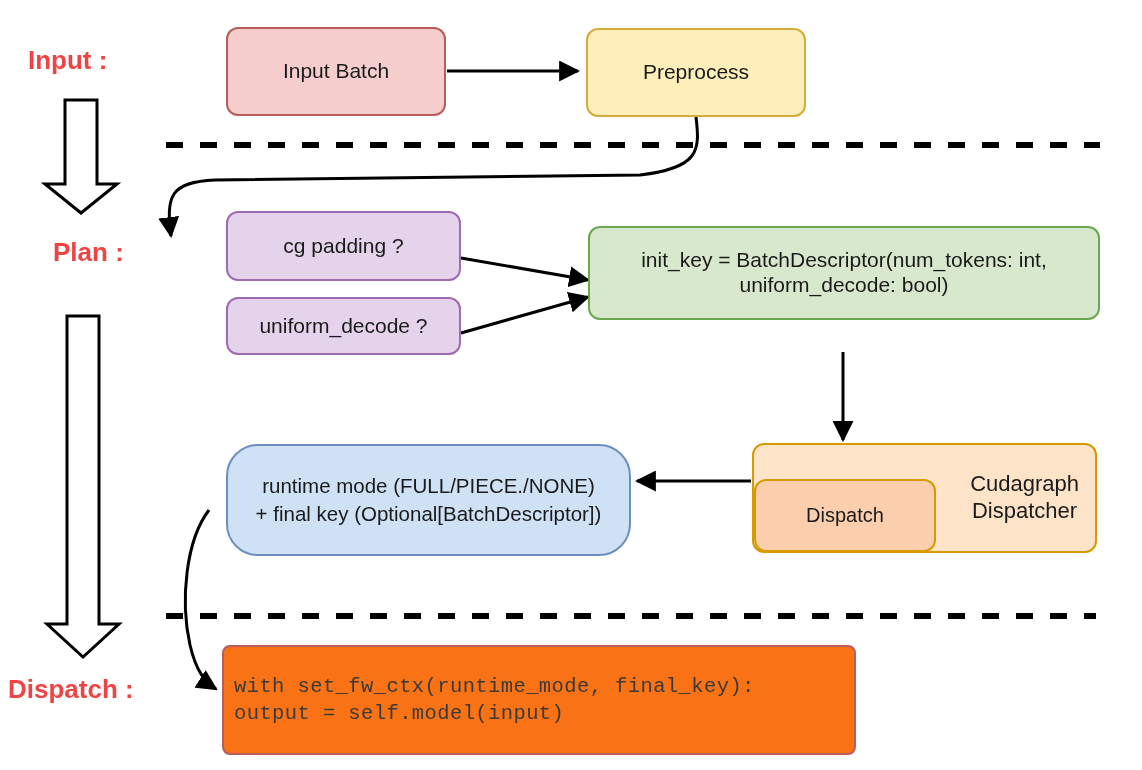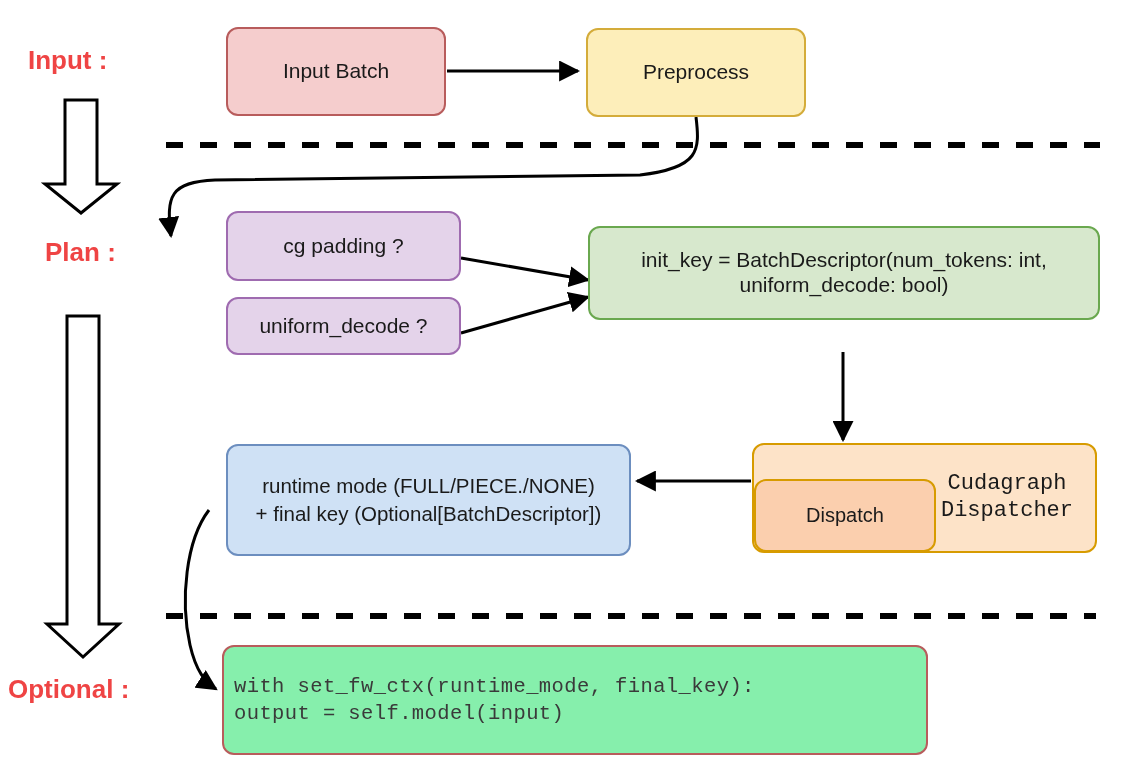--- a/index.html
+++ b/index.html
@@ -111,51 +111,51 @@
       <path d="M 65 100 L 97 100 L 97 184 L 117 184 L 81 213 L 45 184 L 65 184 Z" fill="#ffffff" stroke="#000000" stroke-width="3" stroke-linejoin="miter"></path>
     </g>
 
     <g>
       <path d="M 67 316 L 99 316 L 99 624 L 119 624 L 83 657 L 47 624 L 67 624 Z" fill="#ffffff" stroke="#000000" stroke-width="3" stroke-linejoin="miter"></path>
     </g>
   </svg>
 
   <div class="stage-label" style="left:28px; top:45px;">Input :</div>
 
-  <div class="stage-label" style="left:45px; top:237px;">Plan :</div>
+  <div class="stage-label" style="left:53px; top:237px;">Plan :</div>
 
-  <div class="stage-label" style="left:8px; top:674px;">Optional :</div>
+  <div class="stage-label" style="left:8px; top:674px;">Dispatch :</div>
 
   <div class="node" style="left:586px; top:28px; width:220px; height:89px;
               background:#fdeeba; border-color:#d4ac3a;">Preprocess</div>
 
   <div class="node" style="left:226px; top:27px; width:220px; height:89px;
               background:#f5cdcd; border-color:#b85c5c;">Input Batch</div>
 
   <div class="node" style="left:226px; top:211px; width:235px; height:70px;
               background:#e4d3ea; border-color:#9f6bb0;">cg padding ?</div>
 
   <div class="node" style="left:226px; top:297px; width:235px; height:58px;
               background:#e4d3ea; border-color:#9f6bb0;">uniform_decode ?</div>
 
   <div class="node" style="left:588px; top:226px; width:512px; height:94px;
               background:#d7e8cd; border-color:#6aa84f; font-size:21px;">init_key = BatchDescriptor(num_tokens: int,
 uniform_decode: bool)</div>
 
   <div class="node" style="left:752px; top:443px; width:345px; height:110px;
               background:#fde3c8; border-color:#d79b00;
               align-items:center; justify-content:flex-end;
-              padding-right:22px; font-size:22px; line-height:1.22;font-family:Liberation Mono, monospace;">Cudagraph
+              padding-right:16px; font-size:22px; line-height:1.22;">Cudagraph
 Dispatcher</div>
 
   <div class="node" style="left:754px; top:444px; width:182px; height:73px;
               background:#fbcfae; border-color:#d79b00; font-size:20px;margin-top:35px;">Dispatch</div>
 
   <div class="node" style="left:226px; top:444px; width:405px; height:112px;
               background:#cfe1f5; border-color:#6c8ebf; font-size:20.5px;
-              line-height:1.35;">runtime mode (FULL/PIECE./NONE)
+              line-height:1.35;border-radius:32px;">runtime mode (FULL/PIECE./NONE)
 + final key (Optional[BatchDescriptor])</div>
 
-  <div class="node code" style="left:222px; top:645px; width:706px; height:110px;
-              background:#86efac; border-color:#b85c5c; padding-left:10px;">with set_fw_ctx(runtime_mode, final_key):
+  <div class="node code" style="left:222px; top:645px; width:634px; height:110px;
+              background:#f97316; border-color:#b85c5c; padding-left:10px;border-radius:8px;">with set_fw_ctx(runtime_mode, final_key):
     output = self.model(input)</div>
 
 </div>
 
 </body></html>

